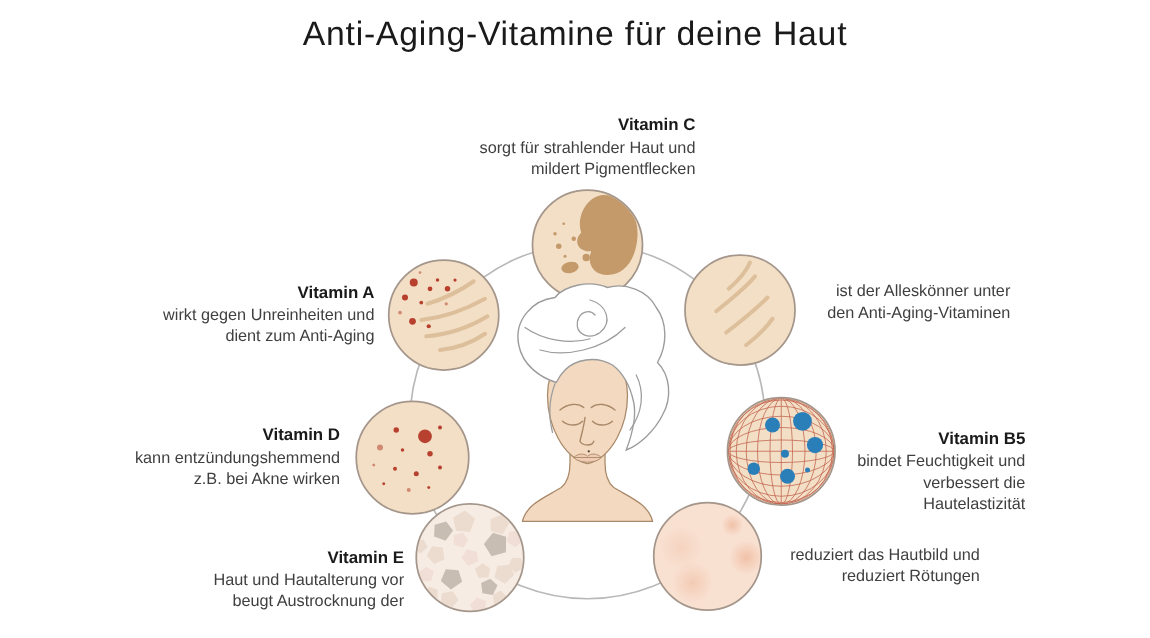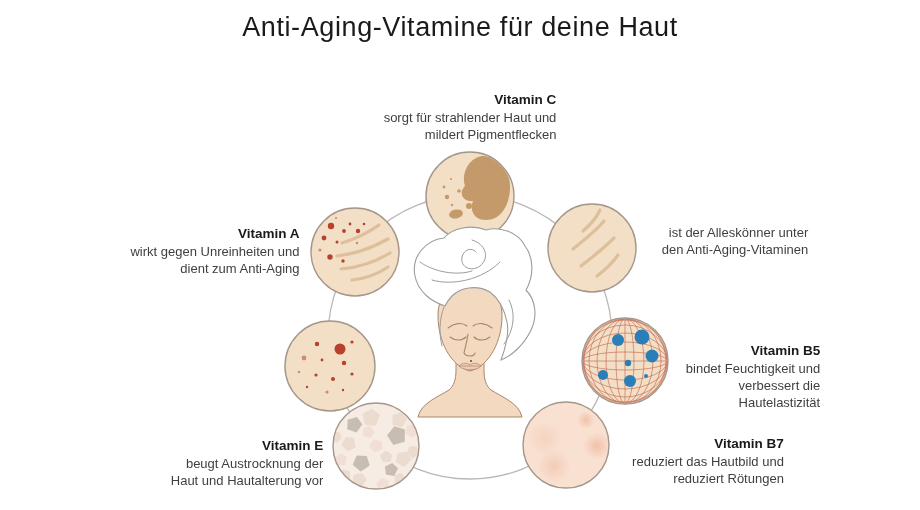--- a/index.html
+++ b/index.html
@@ -241,33 +241,37 @@
     <div class="vname">Vitamin A</div>
     <div class="vline">wirkt gegen Unreinheiten und</div>
     <div class="vline">dient zum Anti-Aging</div>
   </div>
 
   <div class="vlabel" style="left:735px;top:224px;">
     <div class="vline">ist der Alleskönner unter</div>
     <div class="vline">den Anti-Aging-Vitaminen</div>
   </div>
 
+  <div class="vlabel" style="left:190px;top:339px;">
+    <div class="vname">Vitamin D</div>
+    <div class="vline">kann entzündungshemmend</div>
+    <div class="vline">z.B. bei Akne wirken</div>
+  </div>
 
   <div class="vlabel" style="left:753px;top:342px;">
     <div class="vname">Vitamin B5</div>
     <div class="vline">bindet Feuchtigkeit und</div>
     <div class="vline">verbessert die</div>
     <div class="vline">Hautelastizität</div>
   </div>
 
   <div class="vlabel" style="left:247px;top:437px;">
     <div class="vname">Vitamin E</div>
+    <div class="vline">Haut und Hautalterung vor</div>
     <div class="vline">beugt Austrocknung der</div>
-    <div class="vline">Haut und Hautalterung vor</div>
   </div>
 
   <div class="vlabel" style="left:708px;top:435px;">
-    <div class="vname">Vitamin B7</div>
     <div class="vline">reduziert das Hautbild und</div>
     <div class="vline">reduziert Rötungen</div>
   </div>
 
 </div>
 
 </body></html>

